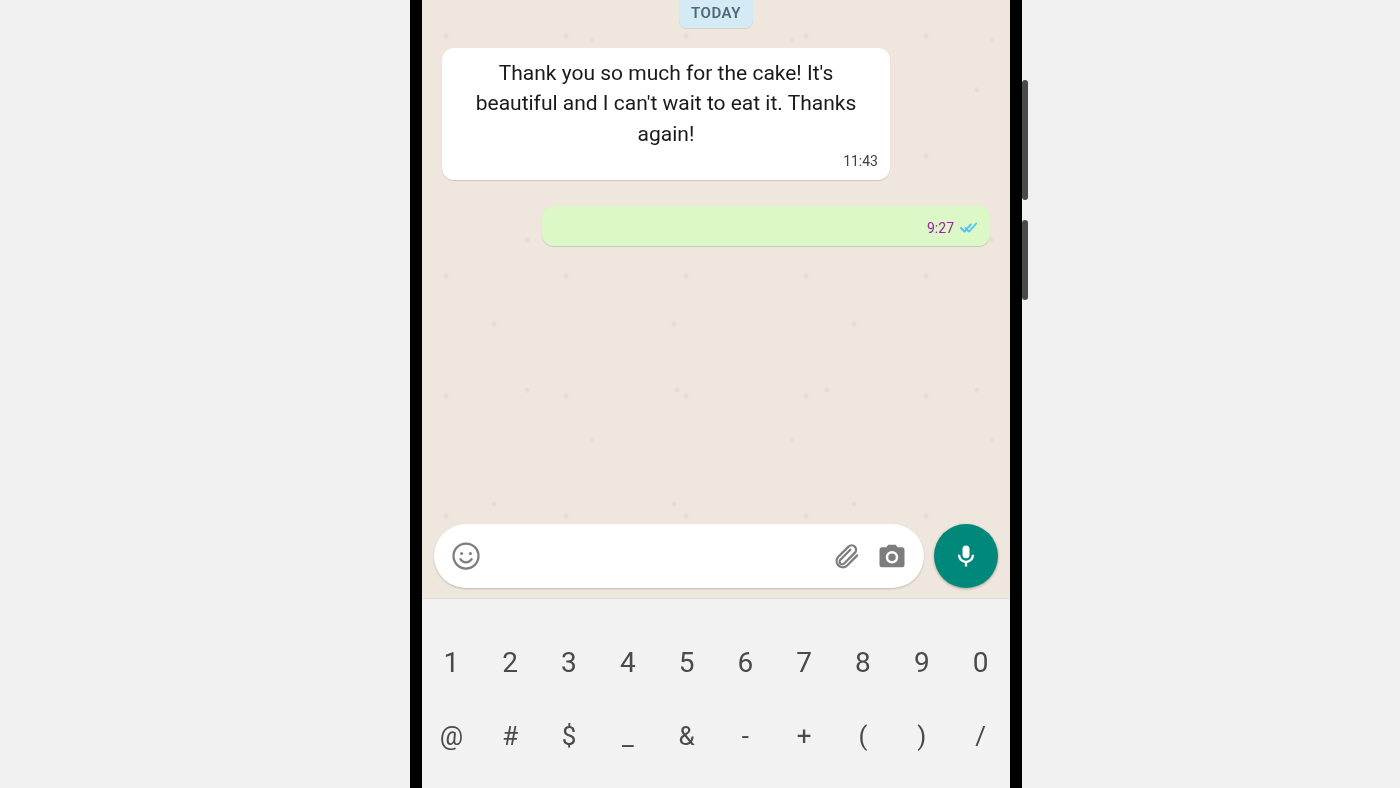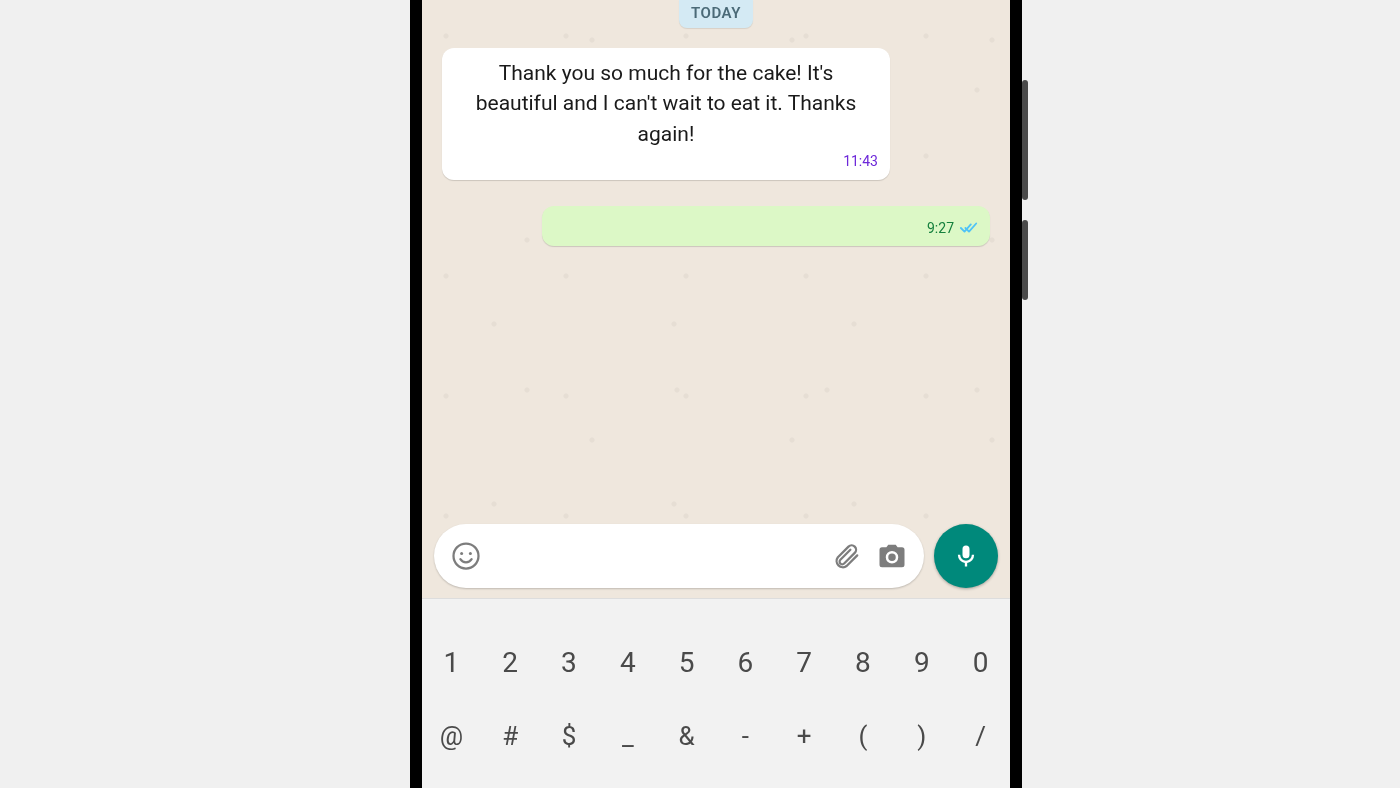--- a/index.html
+++ b/index.html
@@ -95,25 +95,25 @@
   .bubble.out {
     background: #dcf8c6;
     margin-left: auto;
   }
   .bubble .meta {
     display: flex;
     justify-content: flex-end;
     align-items: center;
     gap: 6px;
     font-size: 14px;
-    color: #6d28d9;
+    color: #404040;
     margin-top: 2px;
     margin-right: -2px;
   }
-  .bubble.out .meta { color: #15803d; }
+  .bubble.out .meta { color: #a21caf; }
   .ticks {
     width: 18px;
     height: 12px;
   }
 
   
   .input-row {
     position: absolute;
     left: 0; right: 0;
     bottom: 190px;

